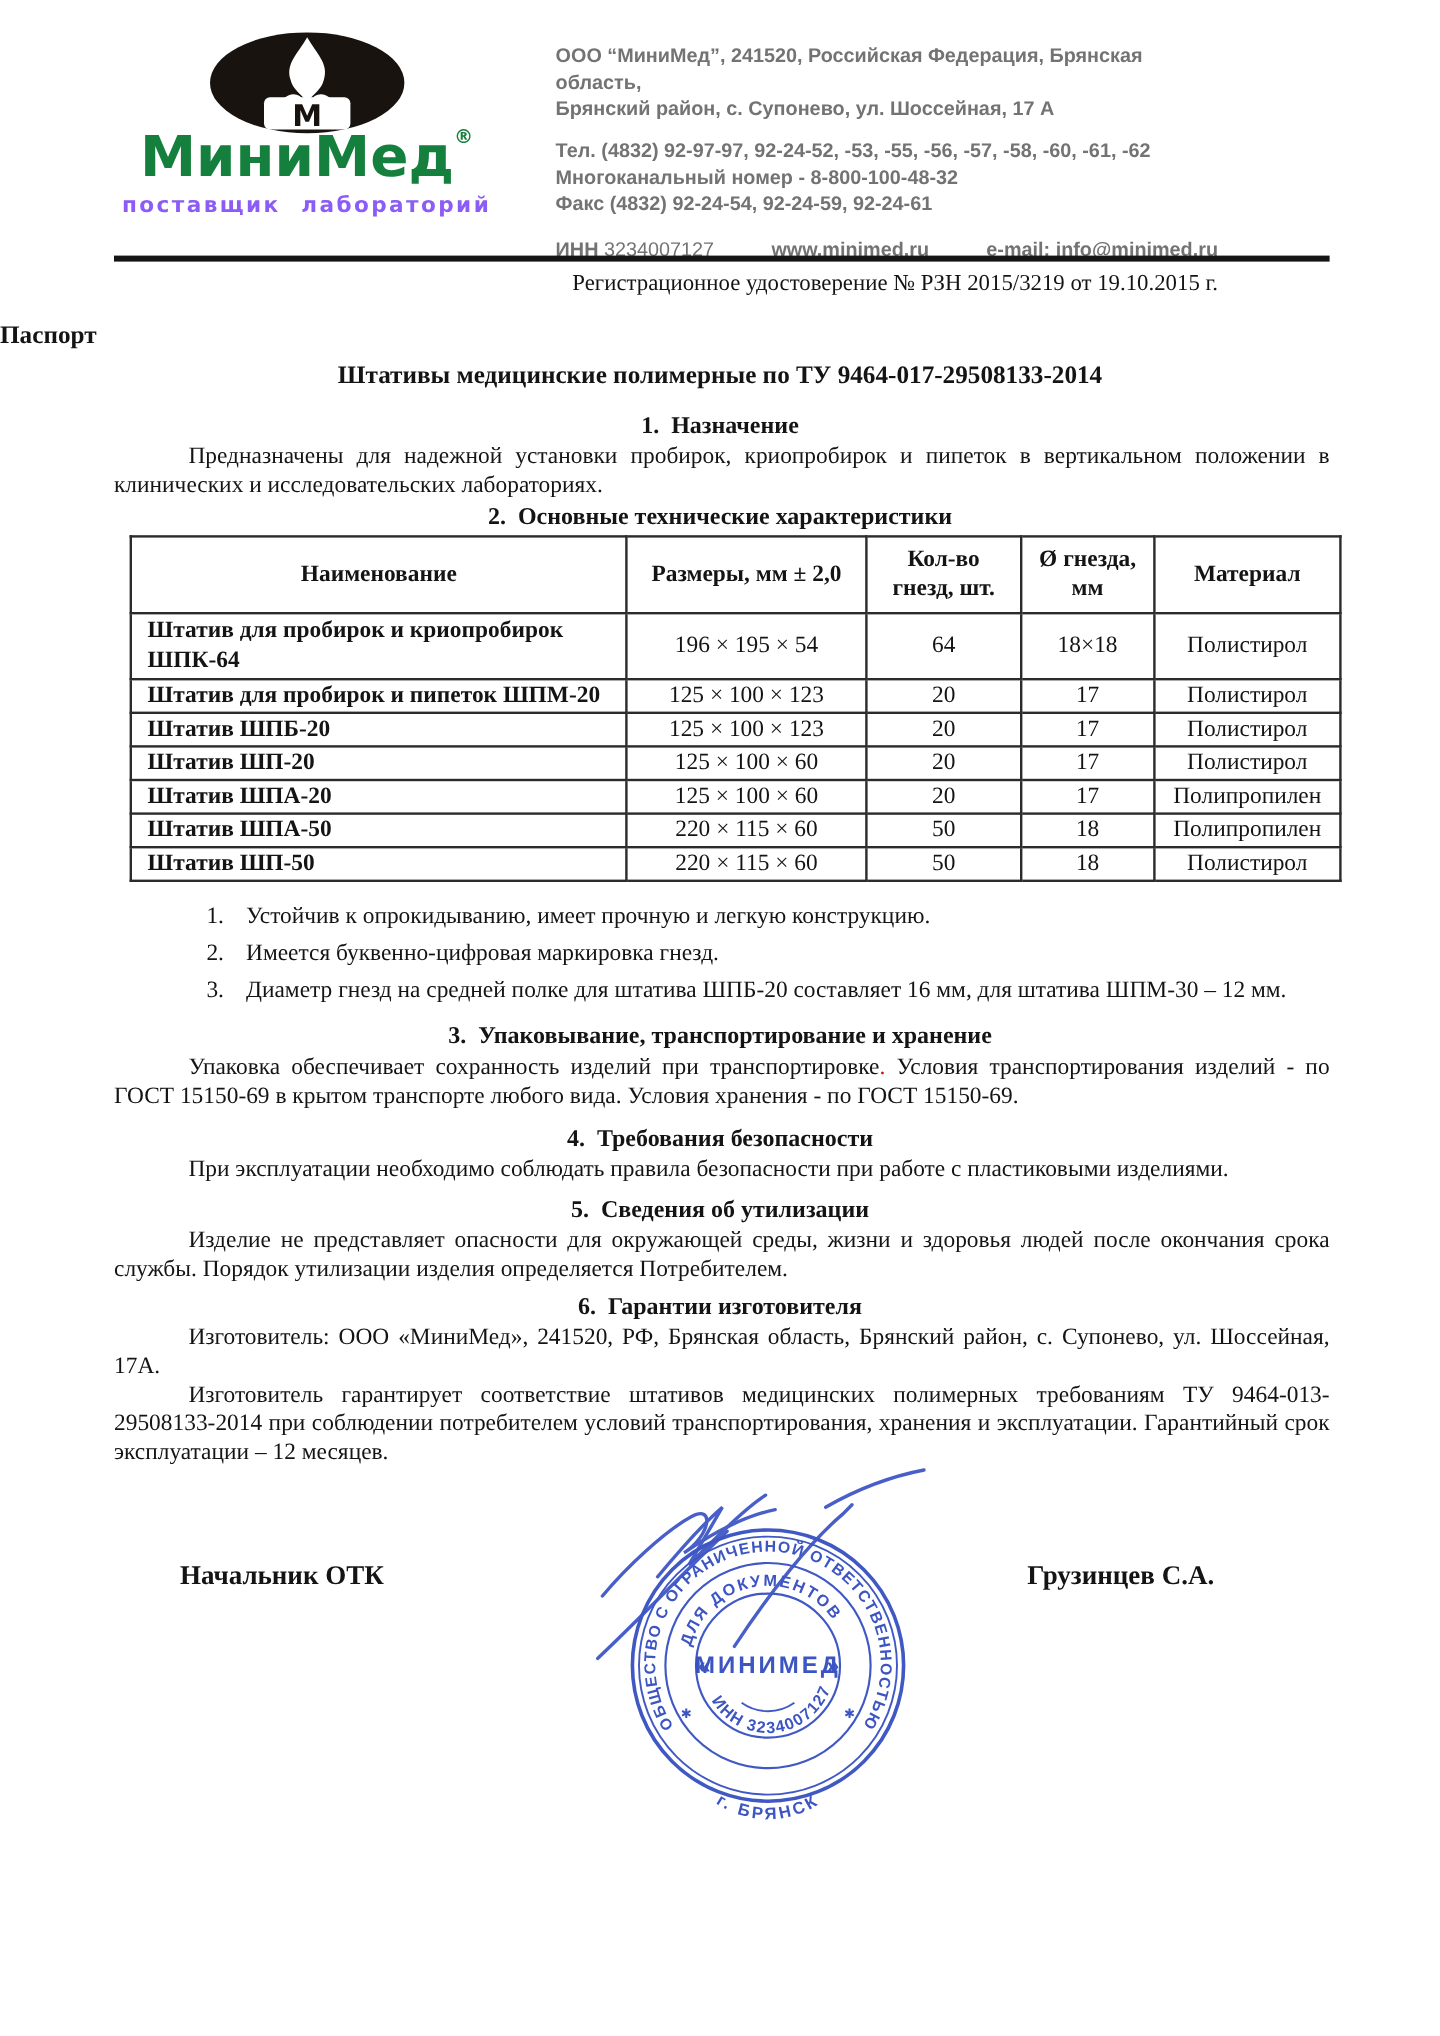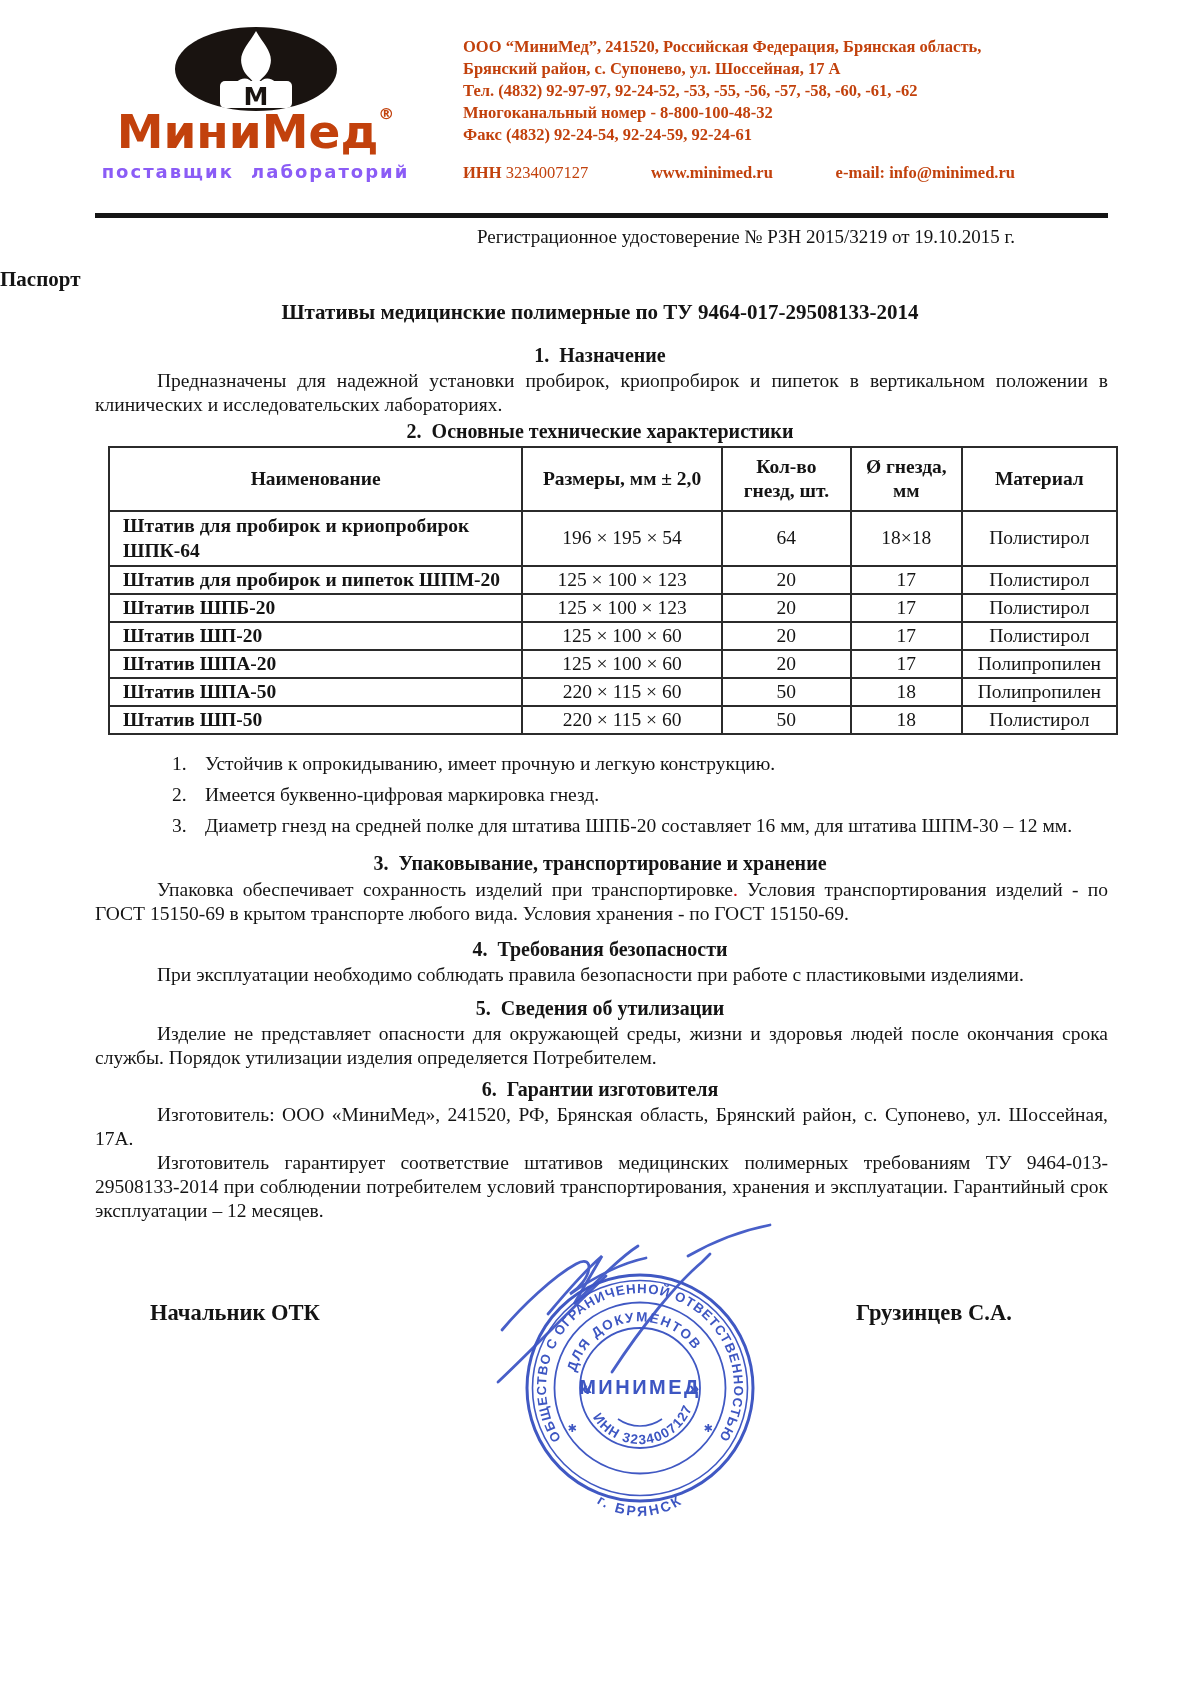--- a/index.html
+++ b/index.html
@@ -9,28 +9,28 @@
     background:#ffffff;
     margin:0 auto;
     overflow:hidden;
     font-family:"Liberation Serif","DejaVu Serif",serif;
     color:#141414;
   }
   
   .logo{position:absolute;left:98px;top:26px;width:315px;text-align:center;}
   .logo-oval{display:block;margin:0 auto;}
   .brand-line{margin-top:-4px;white-space:nowrap;font-family:"DejaVu Sans",sans-serif;
-    font-weight:800;font-size:47px;letter-spacing:0px;color:#c2410c;line-height:1;}
+    font-weight:800;font-size:47px;letter-spacing:0px;color:#15803d;line-height:1;}
   .brand-reg{font-size:16px;font-weight:700;vertical-align:top;position:relative;top:-2px;}
   .tagline{margin-top:6px;font-family:"DejaVu Sans",sans-serif;font-weight:700;
     font-size:18px;letter-spacing:2px;word-spacing:9px;color:#8b5cf6;white-space:nowrap;}
   .hdr-info{position:absolute;left:463px;top:36px;width:552px;
-    font-family:Liberation Serif, serif;font-weight:700;
-    font-size:16.5px;line-height:22px;color:#c2410c;}
-  .hdr-block2{margin-top:0;}
+    font-family:Liberation Sans, sans-serif;font-weight:700;
+    font-size:16.5px;line-height:22px;color:#737373;}
+  .hdr-block2{margin-top:13px;}
   .hdr-block3{margin-top:16px;display:flex;justify-content:space-between;align-items:baseline;}
   .inn-value{font-weight:400;}
   .hdr-rule{position:absolute;left:95px;top:213px;width:1013px;height:5px;background:#151515;}
   .reg-line{position:absolute;top:226px;right:185px;font-size:19px;white-space:nowrap;}
   
   .doc-title{position:absolute;top:267px;left:0;width:100%;
     font-weight:700;font-size:21px;}
   .doc-subtitle{position:absolute;top:300px;left:0;width:100%;text-align:center;
     font-weight:700;font-size:21px;}
   .sec-head{position:absolute;left:0;width:100%;text-align:center;font-weight:700;font-size:20px;white-space:pre;}

